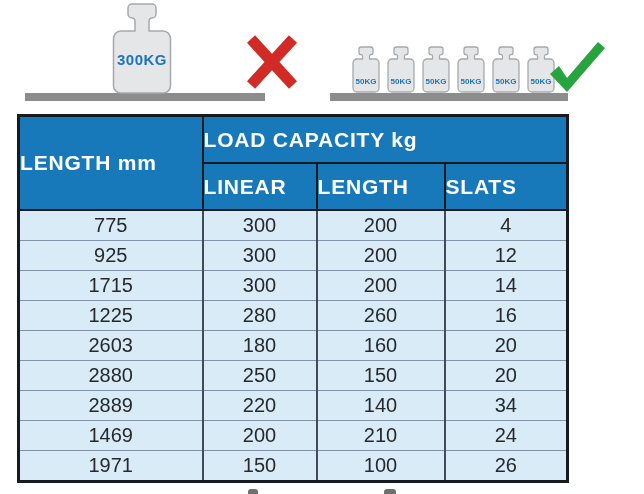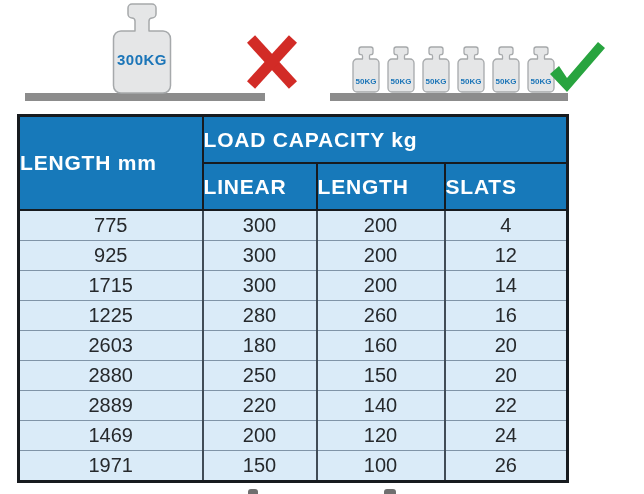--- a/index.html
+++ b/index.html
@@ -174,27 +174,27 @@
     <td class="c-length">2880</td>
     <td class="c-linear">250</td>
     <td class="c-angular">150</td>
     <td class="c-slats">20</td>
   </tr>
 
   <tr>
     <td class="c-length">2889</td>
     <td class="c-linear">220</td>
     <td class="c-angular">140</td>
-    <td class="c-slats">22</td>
+    <td class="c-slats">34</td>
   </tr>
 
   <tr>
     <td class="c-length">1469</td>
     <td class="c-linear">200</td>
-    <td class="c-angular">120</td>
+    <td class="c-angular">210</td>
     <td class="c-slats">24</td>
   </tr>
 
   <tr>
     <td class="c-length">1971</td>
     <td class="c-linear">150</td>
     <td class="c-angular">100</td>
     <td class="c-slats">26</td>
   </tr>
 </tbody>

